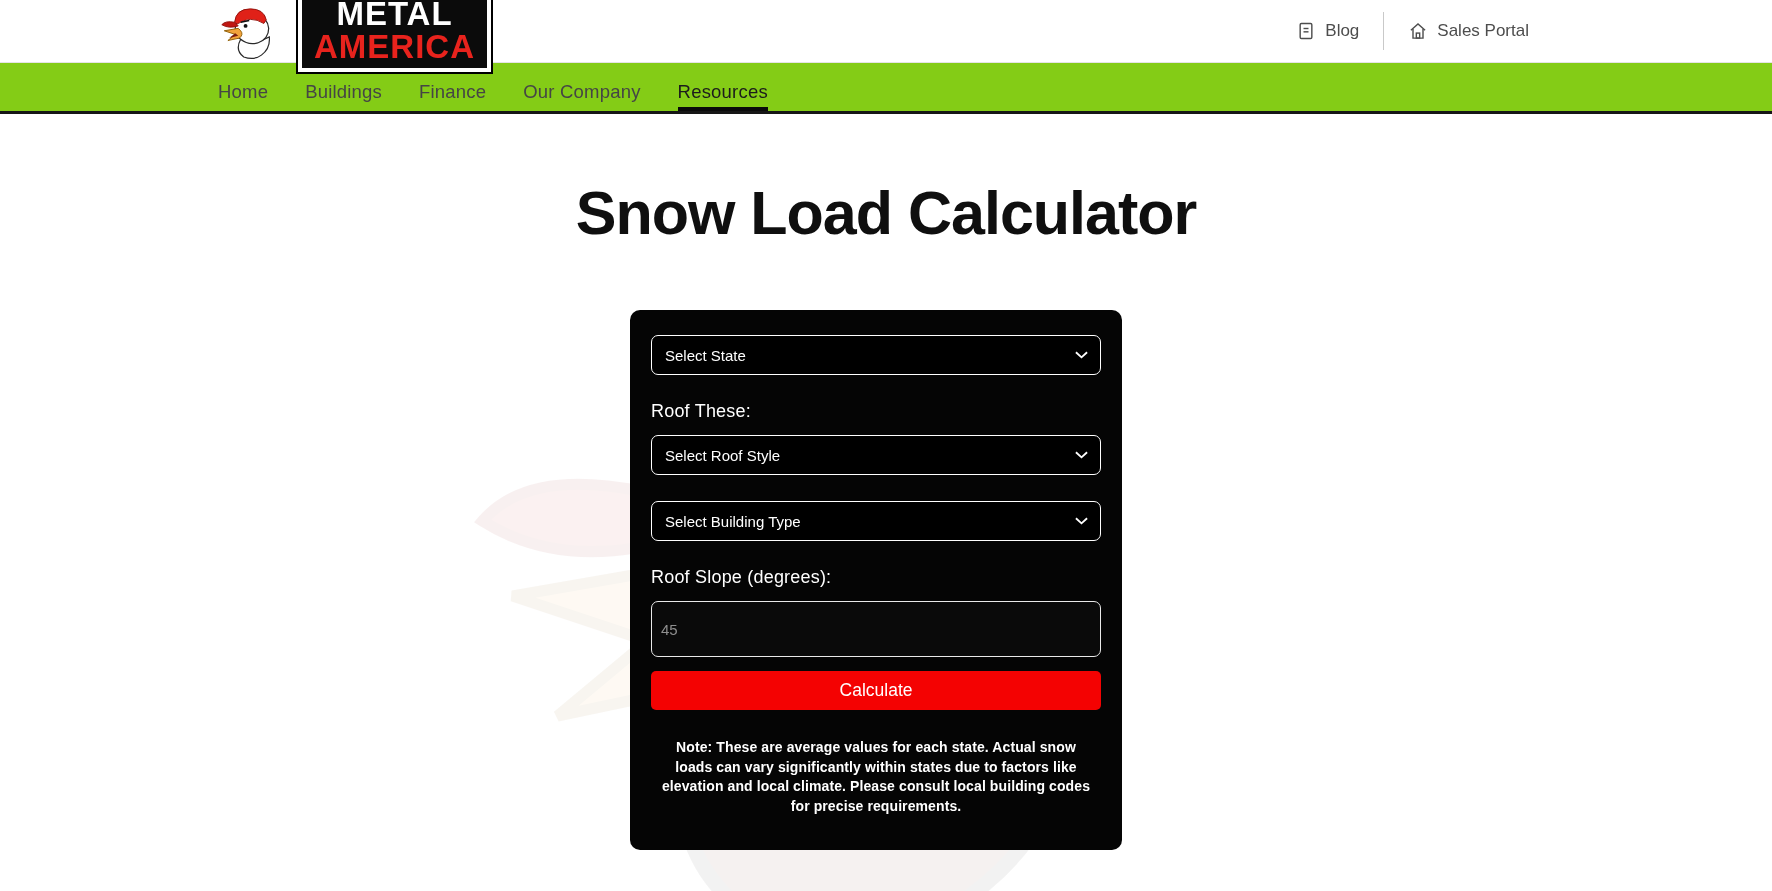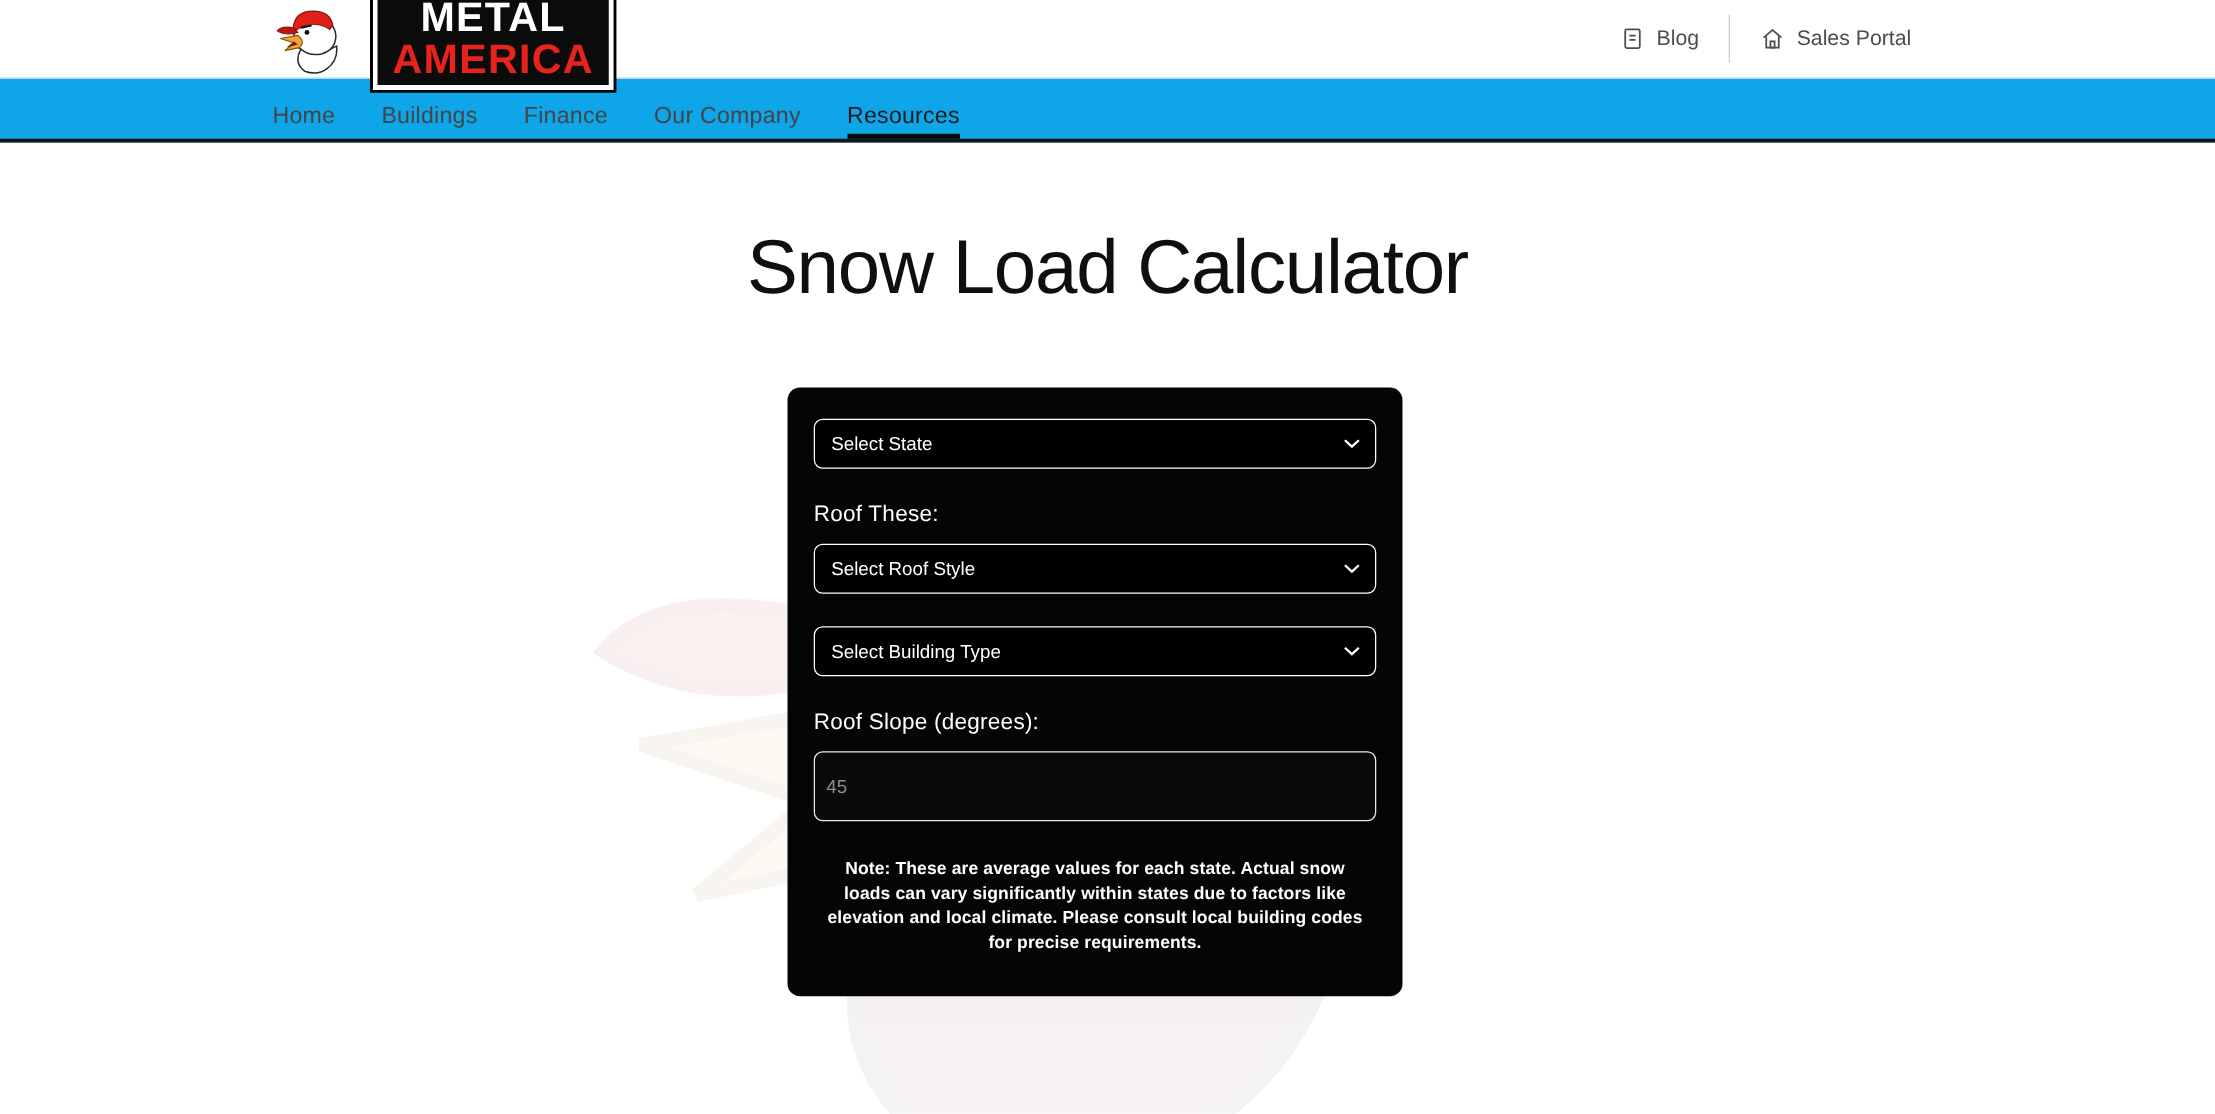--- a/index.html
+++ b/index.html
@@ -19,31 +19,31 @@
   .logo-badge span{font-size:33px;font-weight:900;letter-spacing:1px;line-height:1;}
   .logo-metal{color:#ffffff;}
   .logo-america{color:#e8231d;}
   .header-links{position:absolute;right:243px;top:0;height:62px;display:flex;align-items:center;gap:14px;}
   .hlink{display:flex;align-items:center;gap:9px;color:#4d4d4d;font-size:17px;cursor:pointer;text-align:right;}
   .hlink svg{display:block;}
   .hdivider{width:1px;height:38px;background:#c9c9c9;margin:0 10px;}
   
   .nav{
     height:52px;border-top:1px solid #e4e4e4;border-bottom:3px solid #161616;
-    display:flex;align-items:flex-end;padding-left:218px;gap:37px;background:#0ea5e9;box-sizing:border-box;
+    display:flex;align-items:flex-end;padding-left:218px;gap:37px;background:#84cc16;box-sizing:border-box;
   }
   .nav-item{
     font-size:18.5px;color:#454545;padding-bottom:8px;cursor:pointer;letter-spacing:.2px;
   }
   .nav-item.active{color:#1c1c1c;border-bottom:4px solid #0a0a0a;padding-bottom:4px;}
   
   .main{position:relative;}
   .watermark{position:absolute;left:420px;top:90px;width:770px;height:690px;opacity:.055;pointer-events:none;}
   .page-title{
-    margin:62px 0 0;text-align:center;font-size:61px;line-height:74px;font-weight:400;
+    margin:62px 0 0;text-align:center;font-size:61px;line-height:74px;font-weight:700;
     letter-spacing:-1px;color:#0f0f0f;position:relative;
   }
   
   .card{
     position:relative;width:492px;box-sizing:border-box;margin:60px auto 0;transform:translateX(-10px);
     background:#050505;border-radius:10px;padding:25px 21px 33px;
   }
   .field{margin-bottom:26px;}
   .field:last-of-type{margin-bottom:14px;}
   .field-label{display:block;color:#ffffff;font-size:18px;font-weight:500;margin-bottom:13px;letter-spacing:.2px;}
@@ -156,16 +156,17 @@
           <path d="M1 1 L7 6.5 L13 1" stroke="#fff" stroke-width="2" fill="none"></path>
         </svg>
       </div>
     </div>
 
     <div class="field">
       <label class="field-label">Roof Slope (degrees):</label>
       <input class="text-input" type="text" placeholder="45" style="">
     </div>
 
+    <button class="calc-btn">Calculate</button>
 
     <p class="note">Note: These are average values for each state. Actual snow loads can vary significantly within states due to factors like elevation and local climate. Please consult local building codes for precise requirements.</p>
   </div>
 </div>
 
 </body></html>

